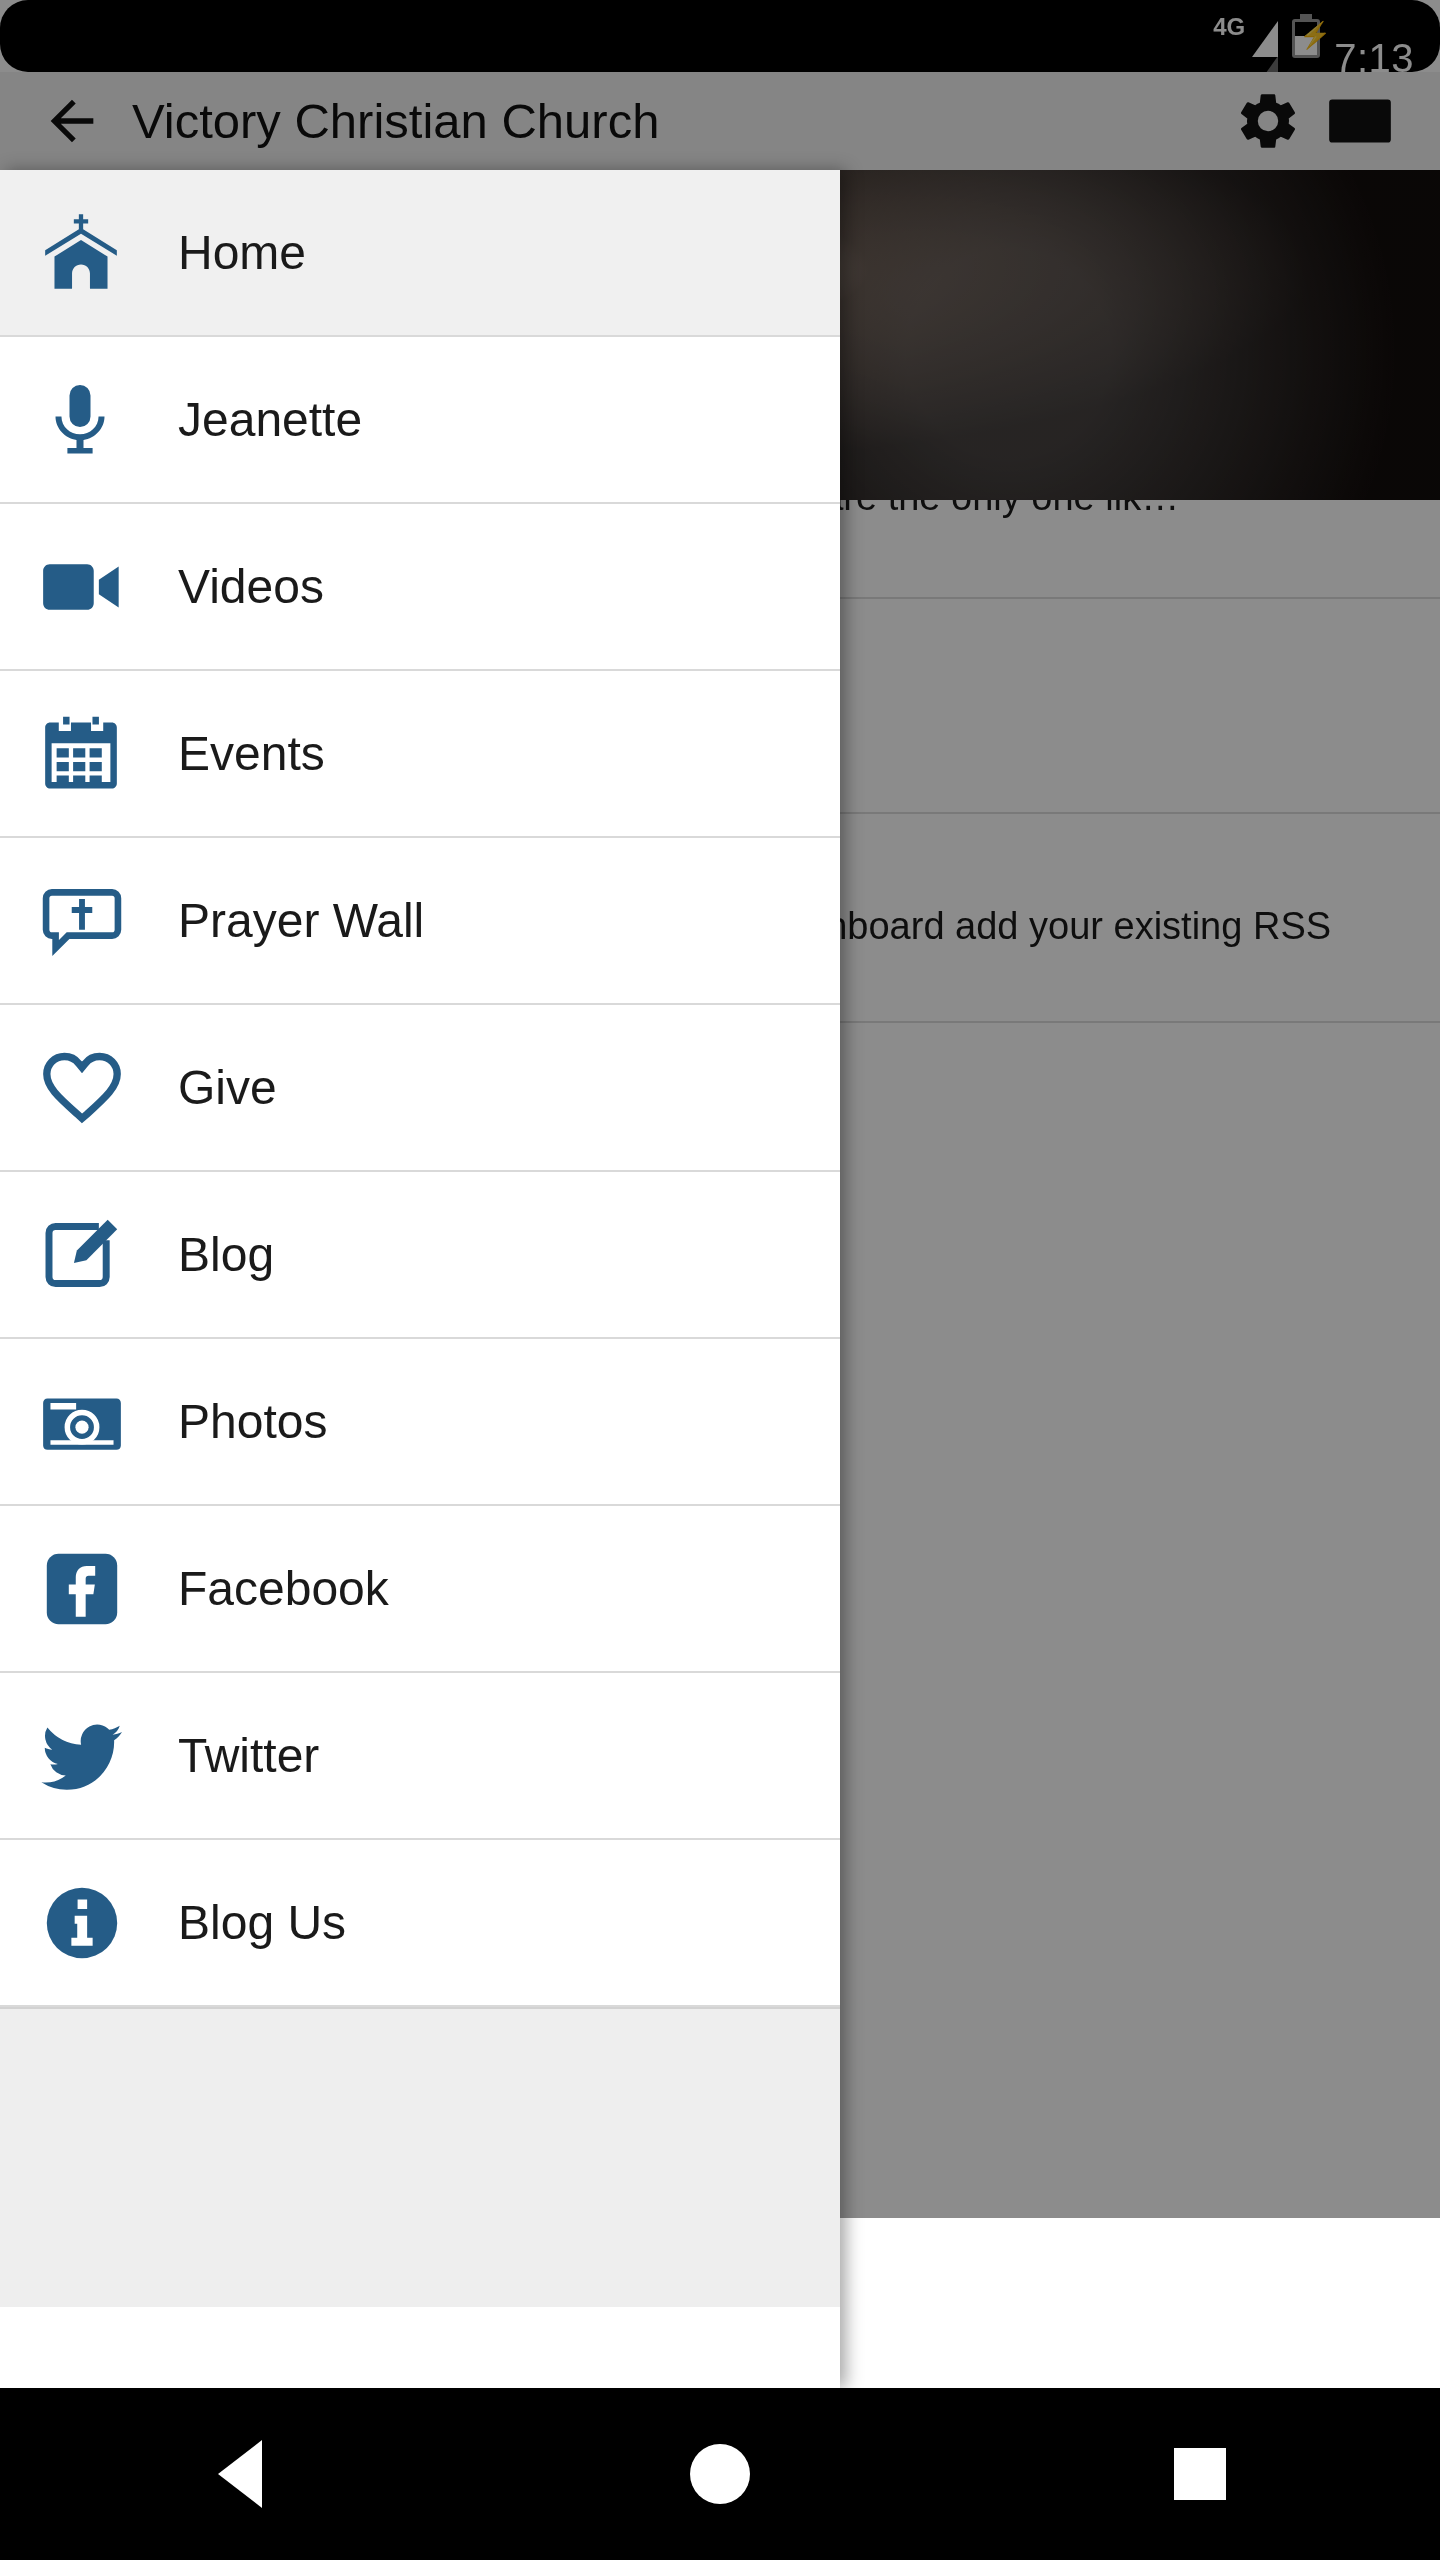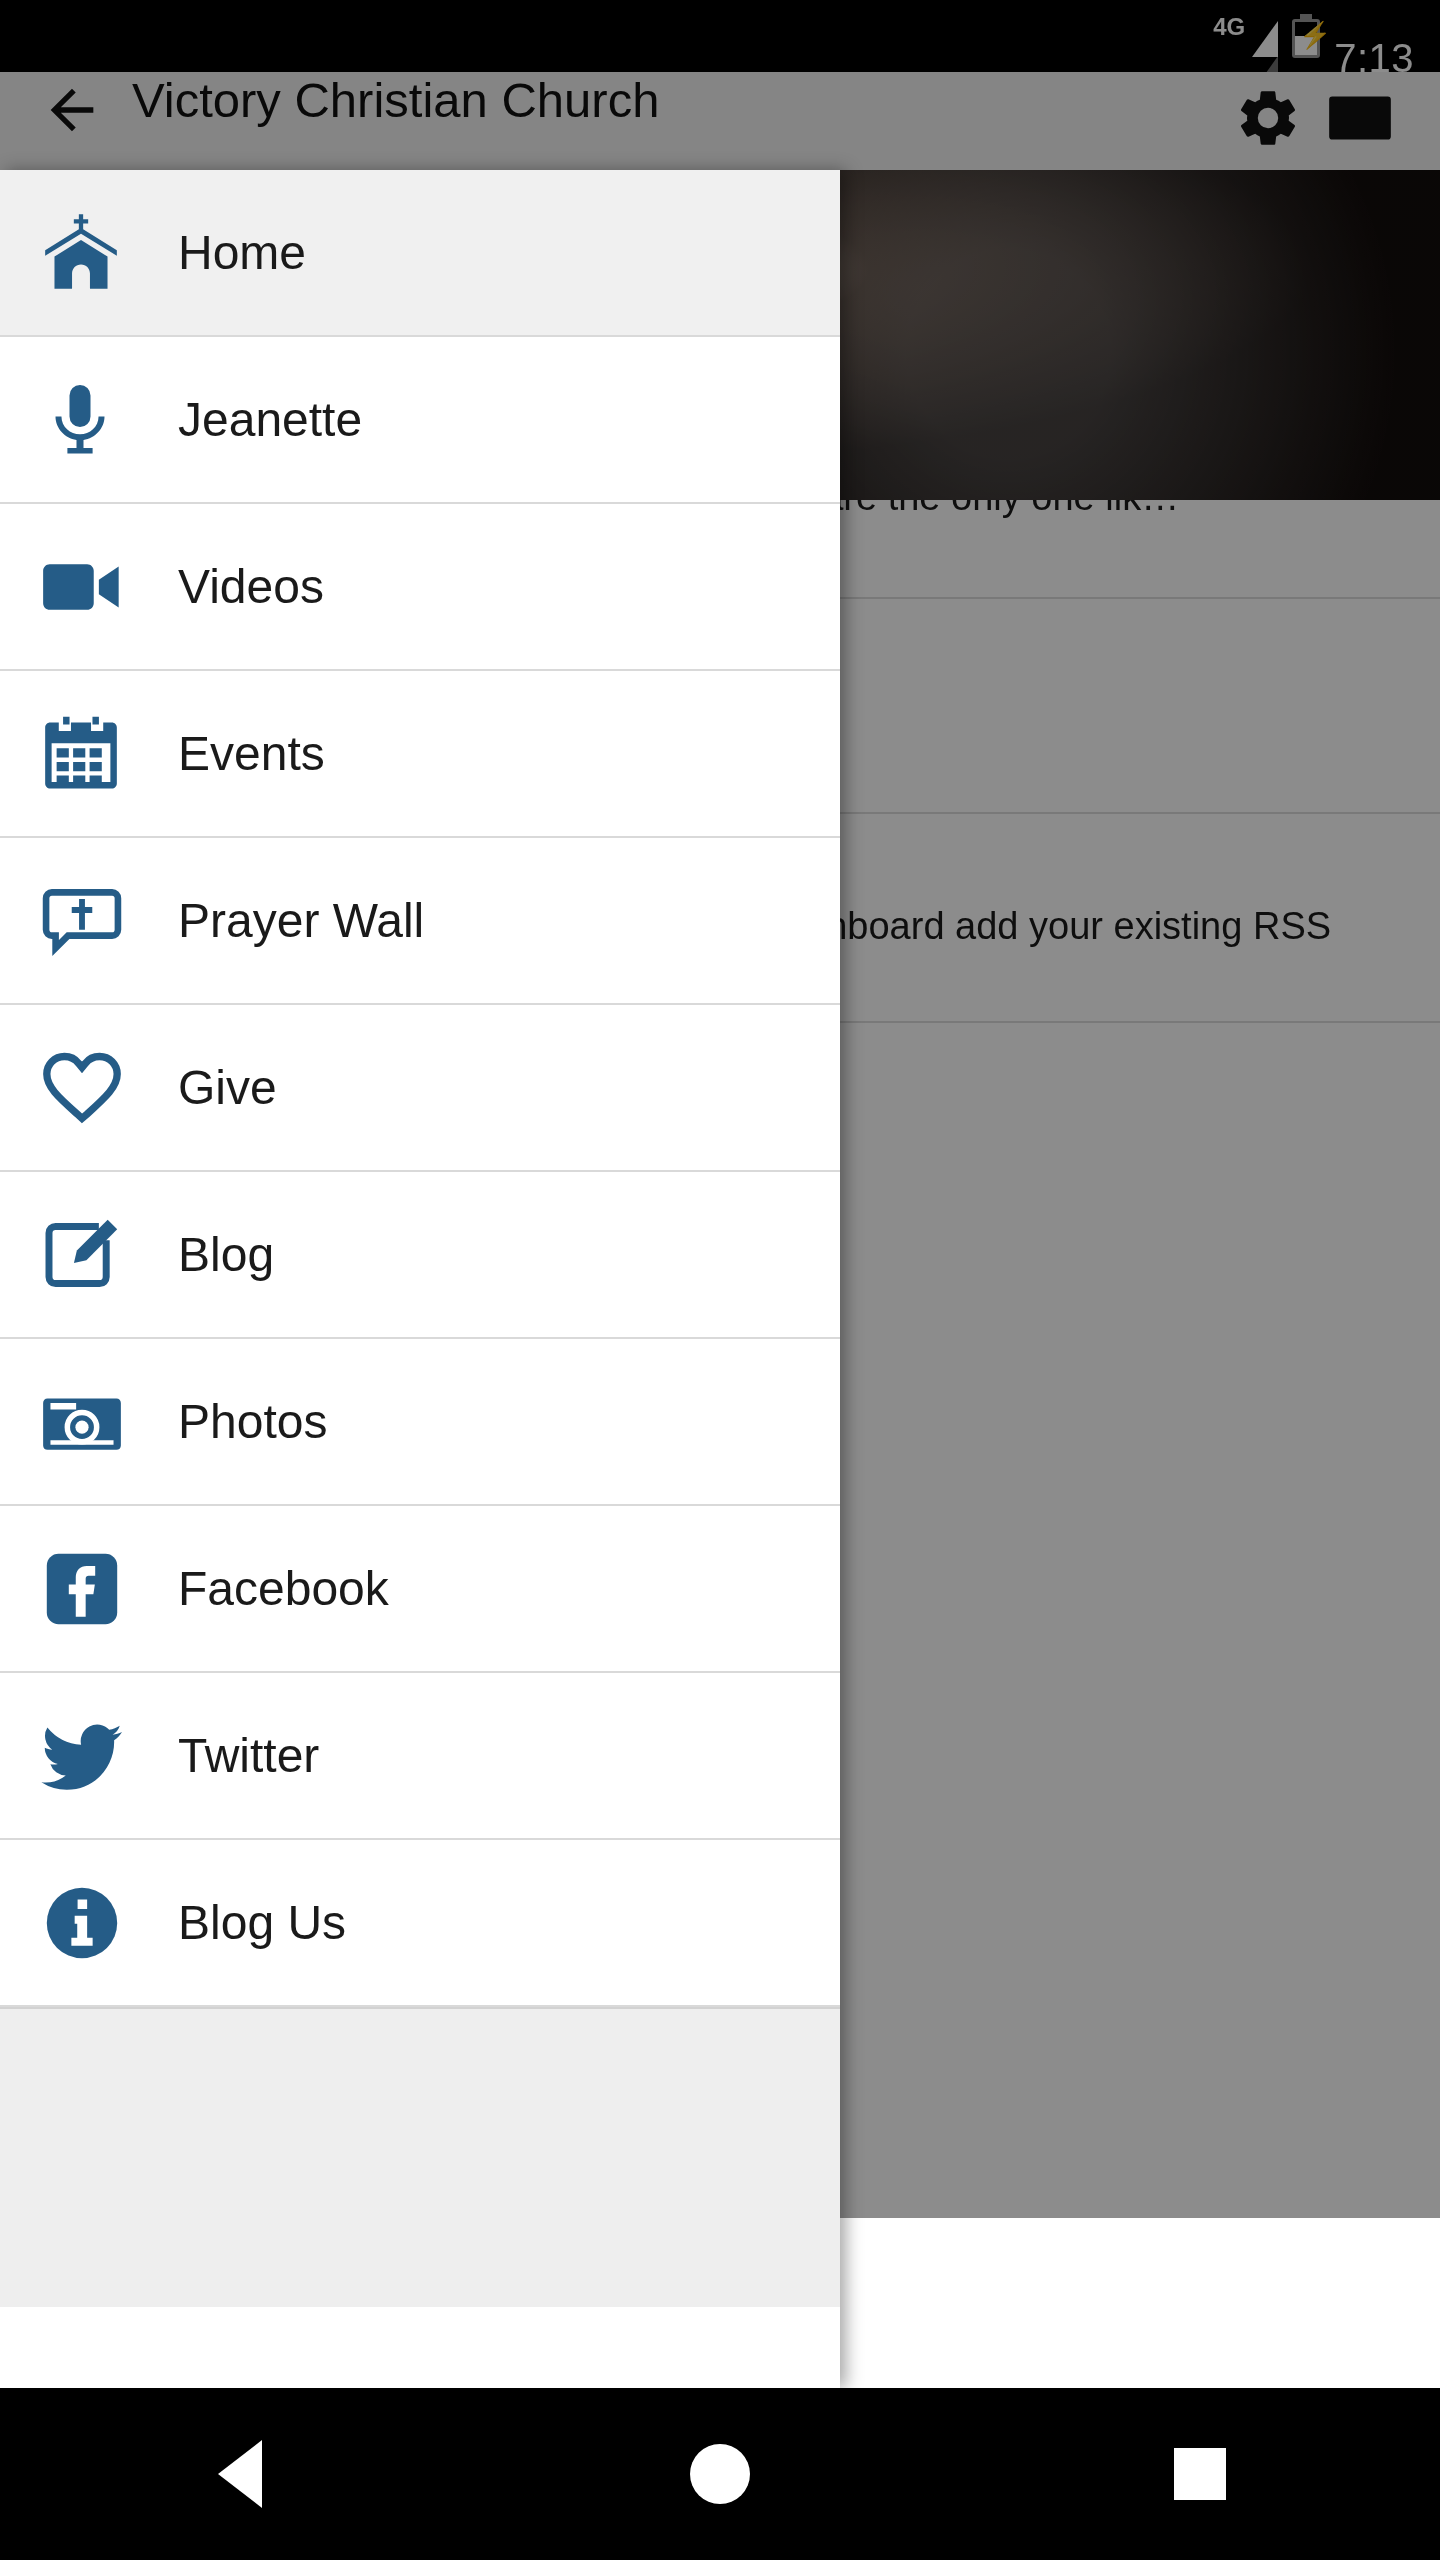--- a/index.html
+++ b/index.html
@@ -9,42 +9,42 @@
     font-family:"Liberation Sans", sans-serif;
     overflow:hidden;
   }
   #screen { position:relative; width:1440px; height:2560px; background:#fff; }
 
   
   #statusbar {
     position:absolute; top:0; left:0; width:1440px; height:72px;
     background:#000; color:#fff;
     display:flex; align-items:center; justify-content:flex-end;
-    padding-right:26px; gap:14px;
+    padding-right:26px; gap:14px;border-radius:28px;
   }
   .net-wrap { display:flex; align-items:flex-end; gap:3px; position:relative; }
   .net-label { font-size:24px; font-weight:bold; line-height:1; margin-bottom:18px; }
   .tri-full {
     width:0;height:0;border-left:30px solid transparent;border-bottom:42px solid #6e6e6e;
   }
   .tri-fill {
     position:absolute; right:0; bottom:0;
     width:0;height:0;border-left:26px solid transparent;border-bottom:36px solid #fff;
   }
   .battery { position:relative; width:28px; height:44px; }
   .bat-body { position:absolute; top:5px; left:0; width:28px; height:39px; border:3px solid #9a9a9a; border-radius:3px; }
   .bat-fill { position:absolute; bottom:3px; left:3px; width:22px; height:19px; background:#fff; }
   .bat-cap { position:absolute; top:0; left:8px; width:12px; height:6px; background:#9a9a9a; }
   .bolt { position:absolute; top:8px; left:7px; font-size:26px; line-height:1; color:#fff; font-weight:bold; }
   .clock { font-size:40px; font-weight:400; letter-spacing:.5px;margin-top:44px; }
 
   
   #appbar {
     position:absolute; top:72px; left:0; width:1440px; height:98px;
-    background:#f2f2f2; display:flex; align-items:flex-start; padding:0 34px;
+    background:#f2f2f2; display:flex; align-items:center; padding:0 34px;
   }
   #appbar .back { width:76px; height:76px; display:flex; align-items:center; justify-content:center; }
   #appbar .title {
     flex:1; font-size:49px; color:#111; margin-left:22px; white-space:nowrap;
   }
   #appbar .act { width:92px; height:92px; display:flex; align-items:center; justify-content:center; }
 
   
   #content { position:absolute; top:170px; left:0; width:1440px; height:2218px; background:#fff; overflow:hidden; }
   #hero {

